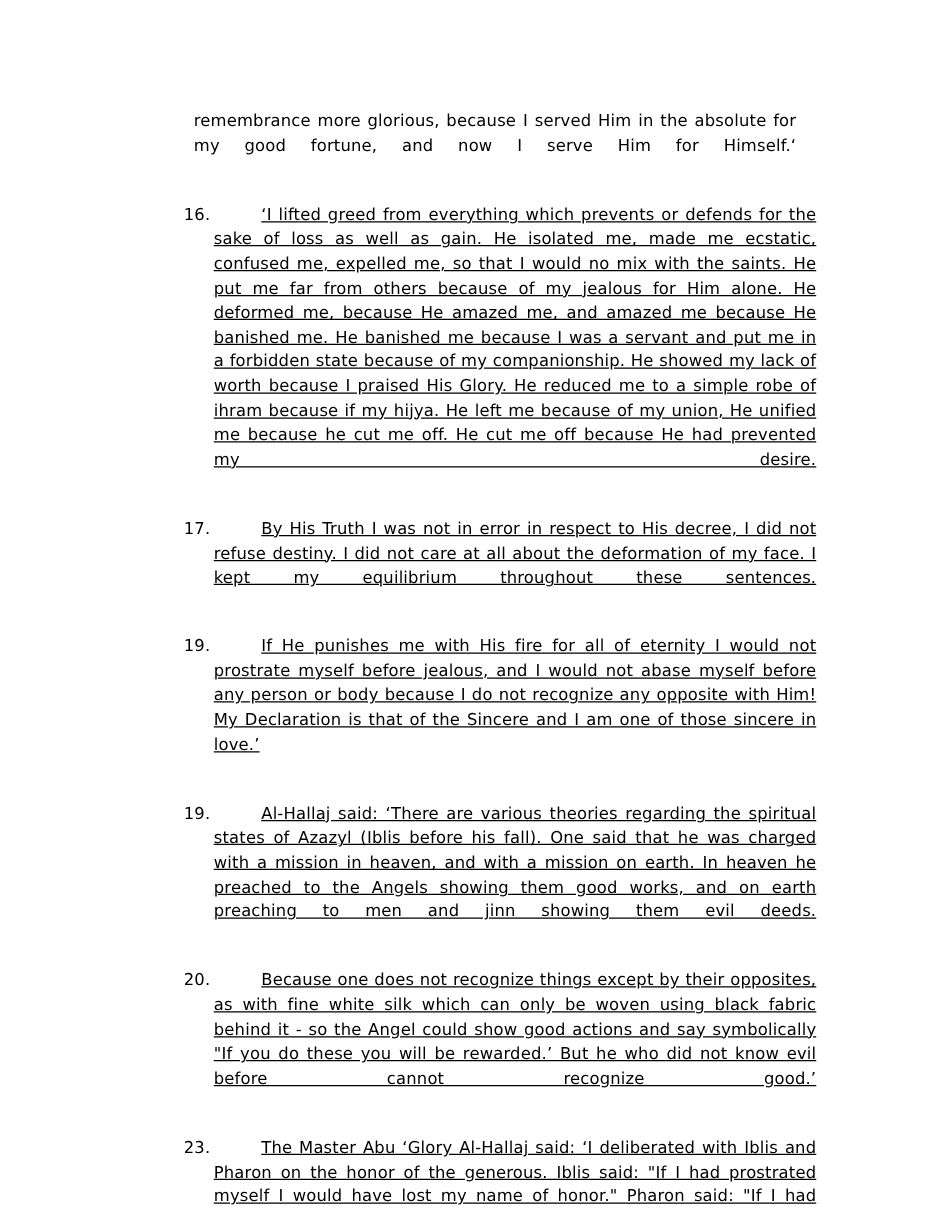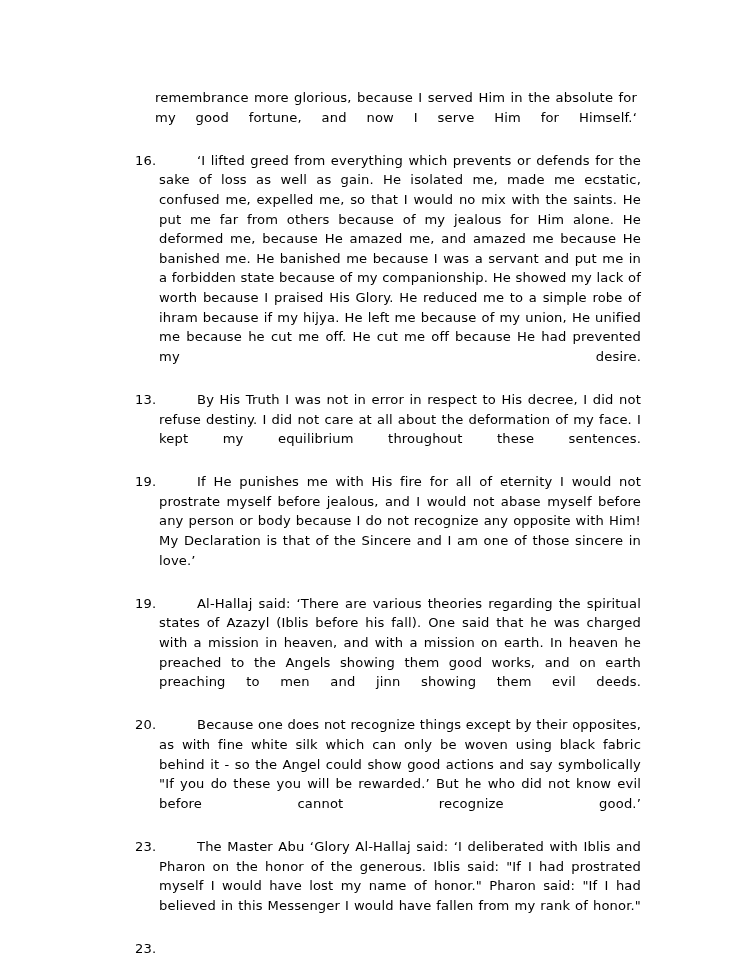--- a/index.html
+++ b/index.html
@@ -41,21 +41,21 @@
     line-height: 19.6px;
     text-align: justify;
     text-justify: inter-word;
     letter-spacing: 0.15px;
     word-spacing: 0.2px;
   }
 
   
   .item {
     position: relative;
-    margin: 4px;
+    margin: 16px;
     padding-left: 24px;     
     width: 482px;
     font-size: 13.1px;
     line-height: 19.6px;
     text-align: justify;
     text-justify: inter-word;
     letter-spacing: 0.15px;
     word-spacing: 0.2px;
   }
 
@@ -71,20 +71,21 @@
   }
 
   
   .lead-gap {
     display: inline-block;
     width: 38px;
   }
 
   .item-body {
     display: inline;
+    text-decoration: underline;
   }
 
   
   .item::after,
   .carryover::after {
     content: "";
     display: inline-block;
     width: 100%;
   }
 </style>
@@ -94,21 +95,21 @@
 <div id="page">
   <div id="text-block">
 
     <p class="carryover">remembrance more glorious, because I served Him in the absolute for my good fortune, and now I serve Him for Himself.‘</p>
 
     <p class="item">
       <span class="item-number">16.</span><span class="lead-gap"></span><span class="item-body">‘I lifted greed from everything which prevents or defends for the sake of loss as well as gain. He isolated me, made me ecstatic, confused me, expelled me, so that I would no mix with the saints. He put me far from others because of my jealous for Him alone. He deformed me, because He amazed me, and amazed me because He banished me. He banished me because I was a servant and put me in a forbidden state because of my companionship. He showed my lack of worth because I praised His Glory. He reduced me to a simple robe of ihram because if my hijya. He left me because of my union, He unified me because he cut me off. He cut me off because He had prevented my desire.</span>
     </p>
 
     <p class="item">
-      <span class="item-number">13.</span><span class="lead-gap"></span><span class="item-body">By His Truth I was not in error in respect to His decree, I did not refuse destiny. I did not care at all about the deformation of my face. I kept my equilibrium throughout these sentences.</span>
+      <span class="item-number">17.</span><span class="lead-gap"></span><span class="item-body">By His Truth I was not in error in respect to His decree, I did not refuse destiny. I did not care at all about the deformation of my face. I kept my equilibrium throughout these sentences.</span>
     </p>
 
     <p class="item">
       <span class="item-number">19.</span><span class="lead-gap"></span><span class="item-body">If He punishes me with His fire for all of eternity I would not prostrate myself before jealous, and I would not abase myself before any person or body because I do not recognize any opposite with Him! My Declaration is that of the Sincere and I am one of those sincere in love.’</span>
     </p>
 
     <p class="item">
       <span class="item-number">19.</span><span class="lead-gap"></span><span class="item-body">Al-Hallaj said: ‘There are various theories regarding the spiritual states of Azazyl (Iblis before his fall). One said that he was charged with a mission in heaven, and with a mission on earth. In heaven he preached to the Angels showing them good works, and on earth preaching to men and jinn showing them evil deeds.</span>
     </p>
 

